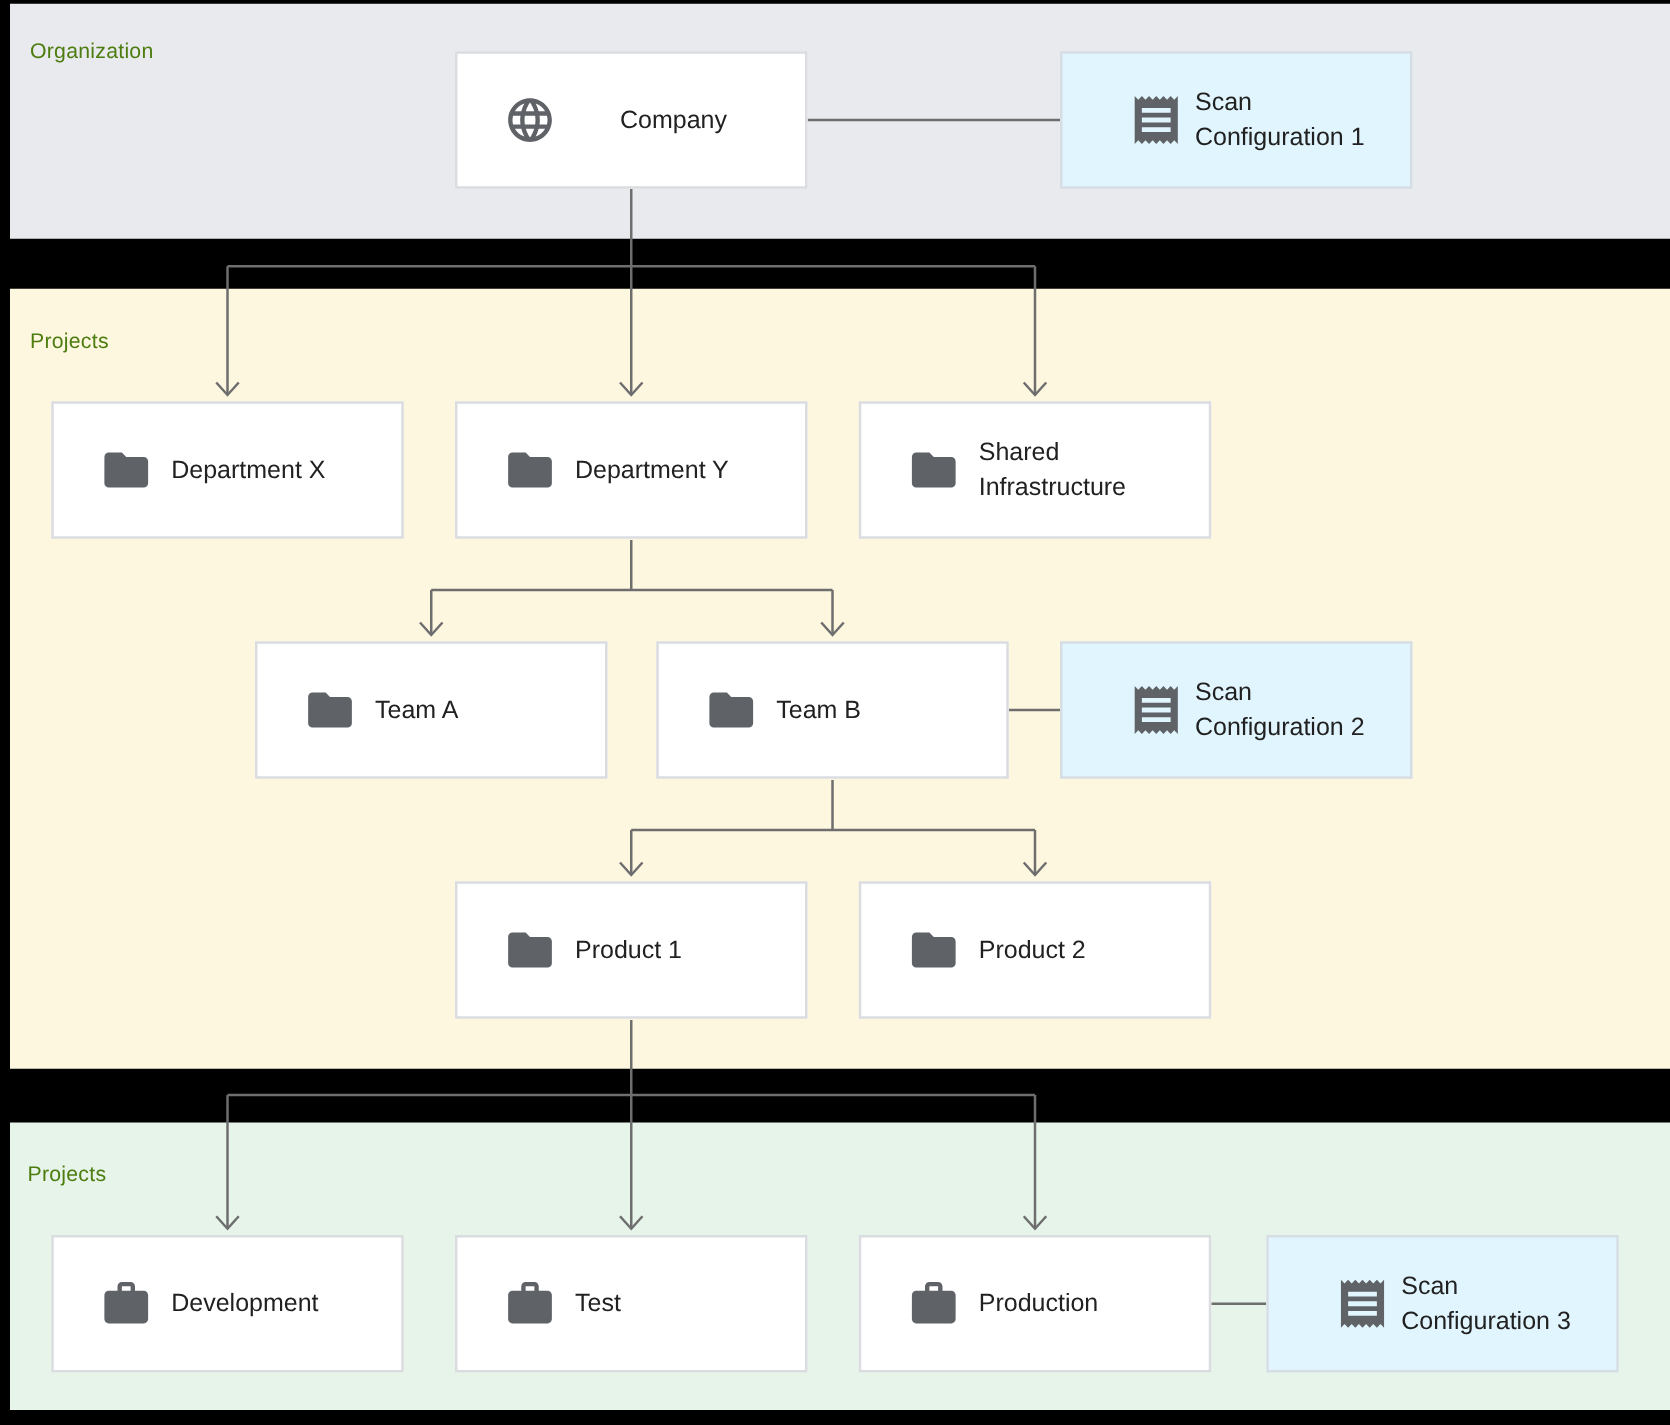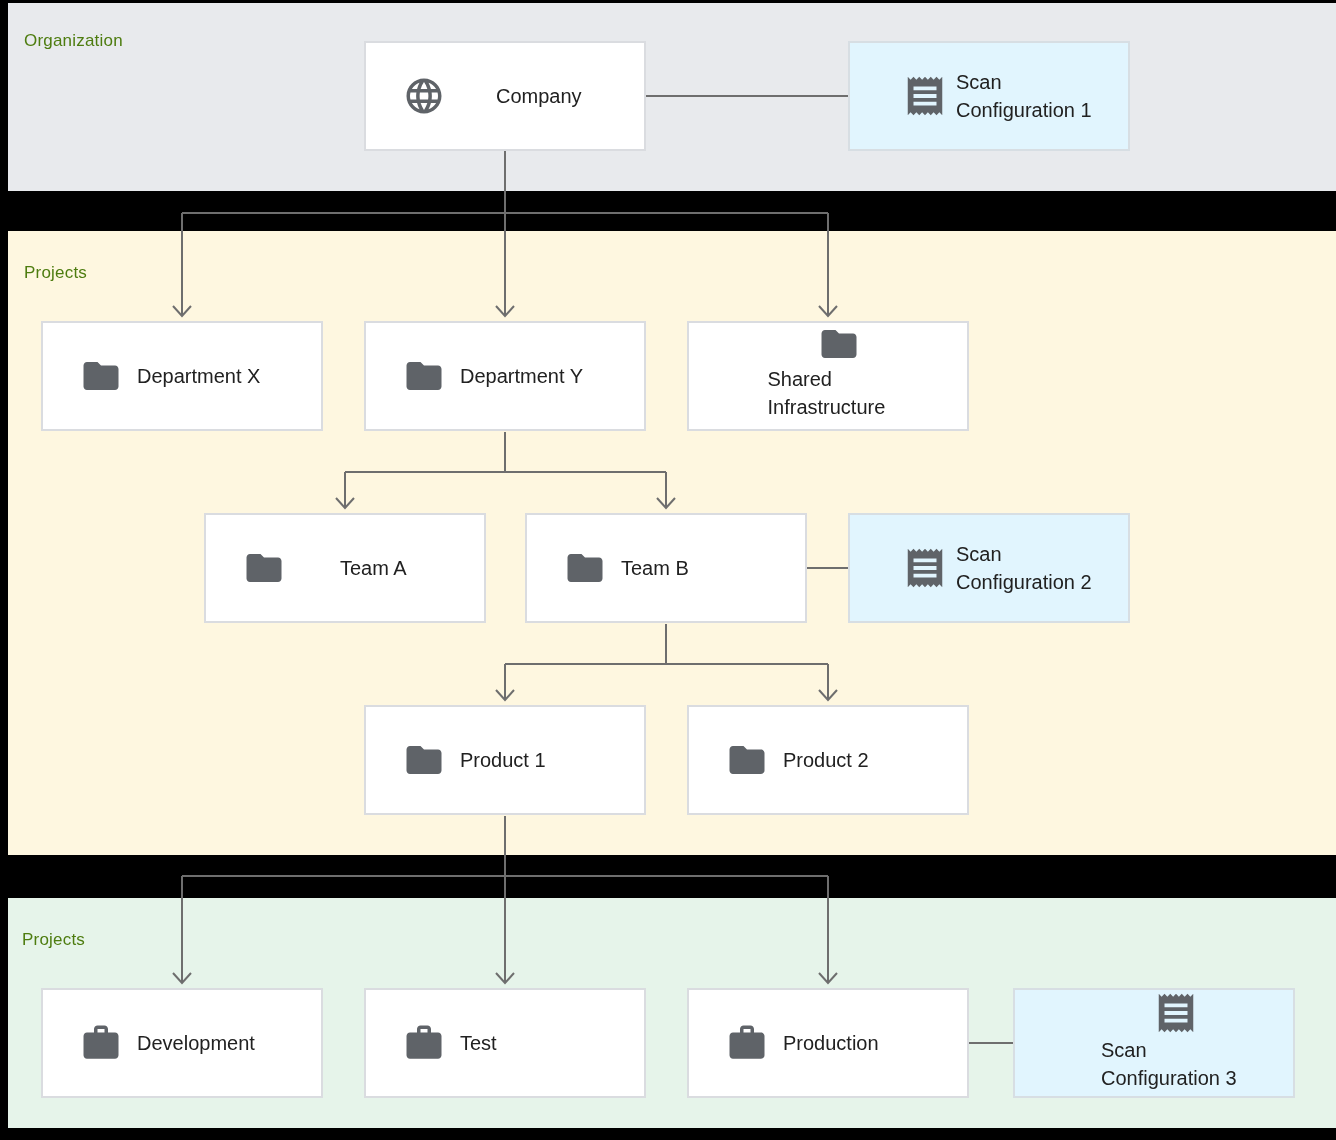--- a/index.html
+++ b/index.html
@@ -67,30 +67,30 @@
     line-height: 28px;
     color: #212121;
     max-width: 158px;
   }
 
   
   #node-company      { left: 364px;  top: 41px; gap: 36px;  }
   #node-sc1          { left: 848px;  top: 41px;  }
   #node-deptx        { left: 41px;   top: 321px; }
   #node-depty        { left: 364px;  top: 321px; }
-  #node-shared       { left: 687px;  top: 321px; flex-direction: column; }
-  #node-teama        { left: 204px;  top: 513px; gap: 40px; }
+  #node-shared       { left: 687px;  top: 321px; }
+  #node-teama        { left: 204px;  top: 513px; }
   #node-teamb        { left: 525px;  top: 513px; }
   #node-sc2          { left: 848px;  top: 513px; }
   #node-product1     { left: 364px;  top: 705px; text-align: right; }
   #node-product2     { left: 687px;  top: 705px; }
   #node-development  { left: 41px;   top: 988px; text-align: right; }
   #node-test         { left: 364px;  top: 988px; }
   #node-production   { left: 687px;  top: 988px; }
-  #node-sc3          { left: 1013px; top: 988px; flex-direction: column; }
+  #node-sc3          { left: 1013px; top: 988px; }
 </style>
 </head>
 <body>
 
 <div>
 
   <div class="band band-org"></div>
   <div class="band band-folders"></div>
   <div class="band band-projects"></div>
 

